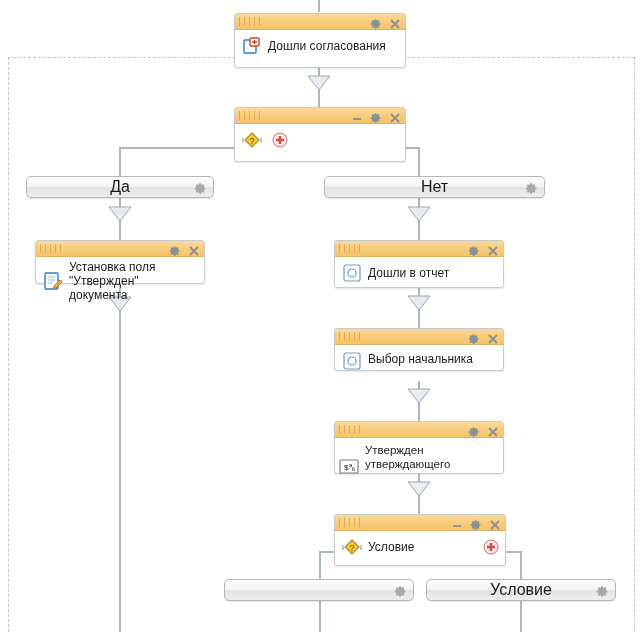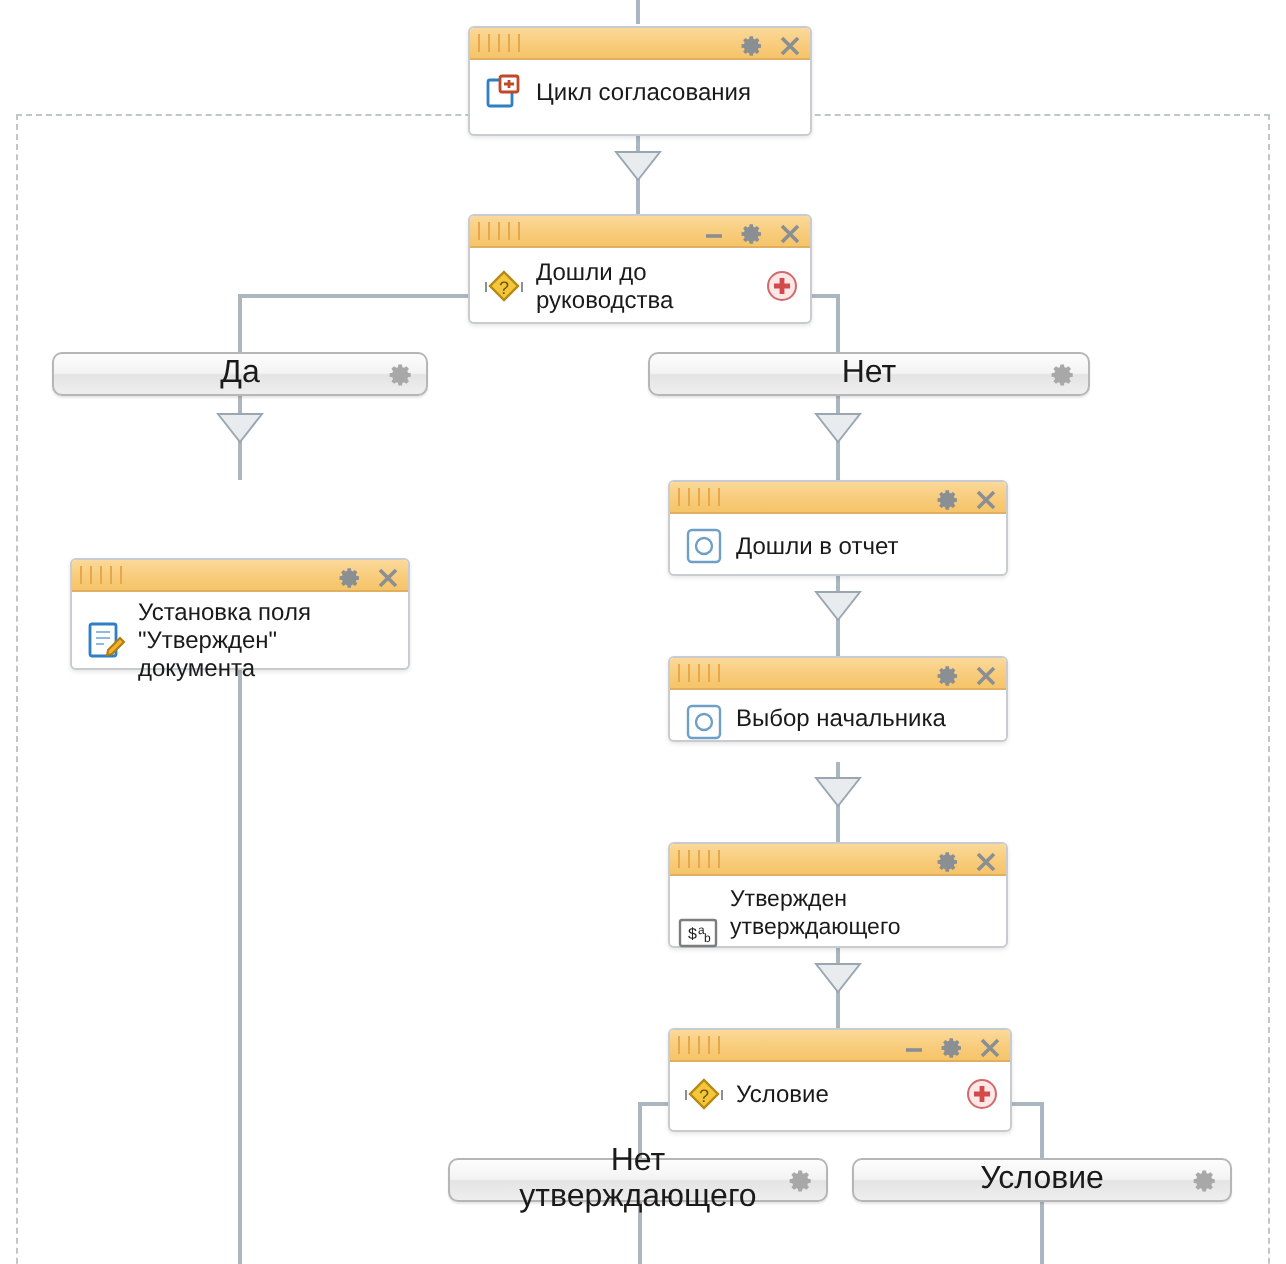--- a/index.html
+++ b/index.html
@@ -201,21 +201,21 @@
       </span>
     </div>
     <div class="node-body">
       <span class="node-icon">
         <svg width="22" height="22" viewBox="0 0 22 22">
           <rect x="3" y="5" width="12" height="13" rx="1" fill="#ffffff" stroke="#2e7fc4" stroke-width="1.4"></rect>
           <rect x="9" y="3" width="9" height="8" rx="1" fill="#ffffff" stroke="#c0492a" stroke-width="1.4"></rect>
           <path d="M11 7 h5 M13.5 5 v4" stroke="#c0492a" stroke-width="1.4"></path>
         </svg>
       </span>
-      <span class="node-label">Цикл согласования</span>
+      <span class="node-label">Дошли согласования</span>
     </div>
   </div>
 
   <div class="node" style="left:234px; top:107px; width:172px; height:55px;">
     <div class="node-title">
       <span class="grip"></span>
       <span class="title-btns">
         <span class="tbtn">
           <svg width="12" height="12" viewBox="0 0 12 12">
             <path stroke="#8a8f94" stroke-width="1.8" d="M2 7 H10"></path>
@@ -235,21 +235,20 @@
       </span>
     </div>
     <div class="node-body">
       <span class="node-icon">
         <svg width="22" height="22" viewBox="0 0 22 22">
           <polygon points="11,4 18,11 11,18 4,11" fill="#f5c63c" stroke="#b58a13" stroke-width="1.2"></polygon>
           <text x="11" y="15" font-size="9" text-anchor="middle" fill="#6b5400" font-family="Liberation Sans, sans-serif">?</text>
           <path d="M2 9 v5 M20 9 v5" stroke="#8a8f94" stroke-width="1"></path>
         </svg>
       </span>
-      <span class="node-label">Дошли до руководства</span>
       <span class="plus-btn">
         <svg width="16" height="16" viewBox="0 0 16 16">
           <circle cx="8" cy="8" r="7" fill="#fde7e7" stroke="#d06a6a" stroke-width="1"></circle>
           <path d="M8 4 V12 M4 8 H12" stroke="#d24a4a" stroke-width="2.4"></path>
         </svg>
       </span>
     </div>
   </div>
 
   <div class="branch" style="left:26px; top:176px; width:188px;">
@@ -265,21 +264,21 @@
   <div class="branch" style="left:324px; top:176px; width:221px;">
     <span class="branch-label">Нет</span>
     <span class="branch-gear">
       <svg width="13" height="13" viewBox="0 0 16 16">
         <path fill="#a8a8a8" d="M8 5.2A2.8 2.8 0 1 0 8 10.8 2.8 2.8 0 0 0 8 5.2zm0 4.2a1.4 1.4 0 1 1 0-2.8 1.4 1.4 0 0 1 0 2.8z"></path>
         <path fill="#a8a8a8" d="M14 9.1V6.9l-1.7-.3-.4-1 1-1.4-1.6-1.6L9.9 3.6l-1-.4L8.6 1.5H6.4l-.3 1.7-1 .4-1.4-1L2.1 4.2l1 1.4-.4 1-1.7.3v2.2l1.7.3.4 1-1 1.4 1.6 1.6 1.4-1 1 .4.3 1.7h2.2l.3-1.7 1-.4 1.4 1 1.6-1.6-1-1.4.4-1L14 9.1z"></path>
       </svg>
     </span>
   </div>
 
-  <div class="node" style="left:35px; top:240px; width:170px; height:56px;margin-top:39px;">
+  <div class="node" style="left:35px; top:240px; width:170px; height:44px;">
     <div class="node-title">
       <span class="grip"></span>
       <span class="title-btns">
         <span class="tbtn">
           <svg width="12" height="12" viewBox="0 0 16 16">
             <path fill="#8a8f94" d="M8 5.2A2.8 2.8 0 1 0 8 10.8 2.8 2.8 0 0 0 8 5.2zm0 4.2a1.4 1.4 0 1 1 0-2.8 1.4 1.4 0 0 1 0 2.8z"></path>
             <path fill="#8a8f94" d="M14 9.1V6.9l-1.7-.3-.4-1 1-1.4-1.6-1.6L9.9 3.6l-1-.4L8.6 1.5H6.4l-.3 1.7-1 .4-1.4-1L2.1 4.2l1 1.4-.4 1-1.7.3v2.2l1.7.3.4 1-1 1.4 1.6 1.6 1.4-1 1 .4.3 1.7h2.2l.3-1.7 1-.4 1.4 1 1.6-1.6-1-1.4.4-1L14 9.1z"></path>
           </svg>
         </span>
         <span class="tbtn">
@@ -422,21 +421,20 @@
       <span class="plus-btn">
         <svg width="16" height="16" viewBox="0 0 16 16">
           <circle cx="8" cy="8" r="7" fill="#fde7e7" stroke="#d06a6a" stroke-width="1"></circle>
           <path d="M8 4 V12 M4 8 H12" stroke="#d24a4a" stroke-width="2.4"></path>
         </svg>
       </span>
     </div>
   </div>
 
   <div class="branch" style="left:224px; top:579px; width:190px;">
-    <span class="branch-label">Нет утверждающего</span>
     <span class="branch-gear">
       <svg width="13" height="13" viewBox="0 0 16 16">
         <path fill="#a8a8a8" d="M8 5.2A2.8 2.8 0 1 0 8 10.8 2.8 2.8 0 0 0 8 5.2zm0 4.2a1.4 1.4 0 1 1 0-2.8 1.4 1.4 0 0 1 0 2.8z"></path>
         <path fill="#a8a8a8" d="M14 9.1V6.9l-1.7-.3-.4-1 1-1.4-1.6-1.6L9.9 3.6l-1-.4L8.6 1.5H6.4l-.3 1.7-1 .4-1.4-1L2.1 4.2l1 1.4-.4 1-1.7.3v2.2l1.7.3.4 1-1 1.4 1.6 1.6 1.4-1 1 .4.3 1.7h2.2l.3-1.7 1-.4 1.4 1 1.6-1.6-1-1.4.4-1L14 9.1z"></path>
       </svg>
     </span>
   </div>
 
   <div class="branch" style="left:426px; top:579px; width:190px;">
     <span class="branch-label">Условие</span>

